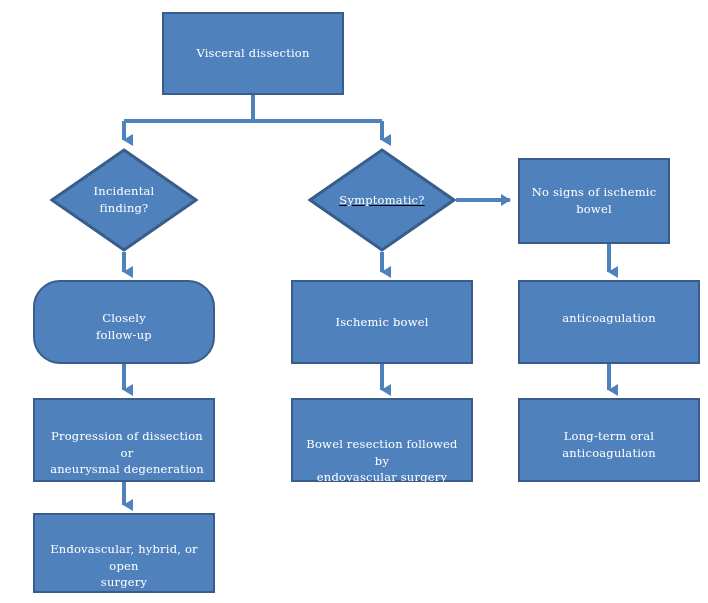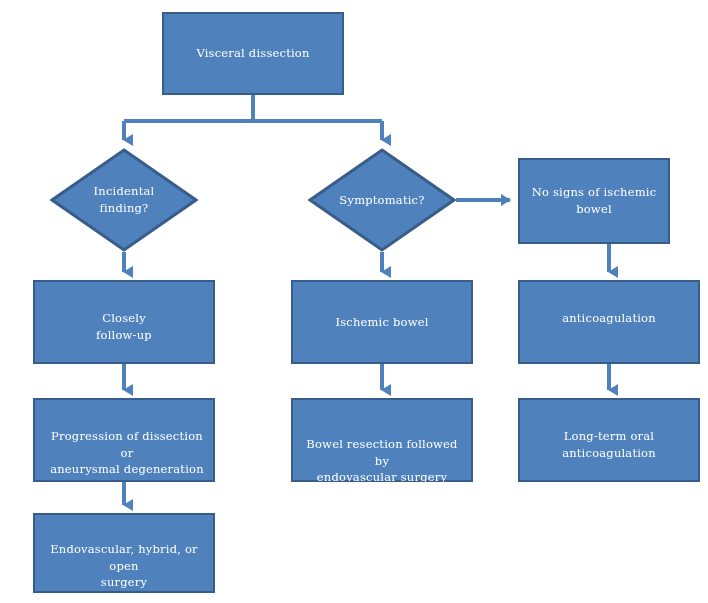--- a/index.html
+++ b/index.html
@@ -108,34 +108,34 @@
   <div class="diamond-wrap" style="left:50px; top:148px; width:148px; height:104px;">
     <svg class="diamond-shape" viewBox="0 0 148 104" preserveAspectRatio="none">
       <polygon points="74,2 146,52 74,102 2,52" fill="#4f81bd" stroke="#385d8a" stroke-width="3"></polygon>
     </svg>
     <div class="diamond-label">
       <div>Incidental</div>
       <div>finding?</div>
     </div>
   </div>
 
-  <div class="diamond-wrap" style="left:308px; top:148px; width:148px; height:104px;">
+  <div class="diamond-wrap" style="left:308px; top:148px; width:148px; height:104px;text-decoration:underline;">
     <svg class="diamond-shape" viewBox="0 0 148 104" preserveAspectRatio="none">
       <polygon points="74,2 146,52 74,102 2,52" fill="#4f81bd" stroke="#385d8a" stroke-width="3"></polygon>
     </svg>
     <div class="diamond-label">
       <div>Symptomatic?</div>
     </div>
   </div>
 
   <div class="node" style="left:518px; top:158px; width:152px; height:86px;">
     <span>No signs of ischemic bowel</span>
   </div>
 
-  <div class="node" style="left:33px; top:280px; width:182px; height:84px; display:block; padding-top:28px;">
+  <div class="node" style="left:33px; top:280px; width:182px; height:84px; display:block; padding-top:28px;border-radius:27px;">
     <div>Closely</div>
     <div>follow-up</div>
   </div>
 
   <div class="node" style="left:291px; top:280px; width:182px; height:84px;">
     <span>Ischemic bowel</span>
   </div>
 
   <div class="node" style="left:518px; top:280px; width:182px; height:84px; display:block; padding-top:28px;">
     <div>anticoagulation</div>

